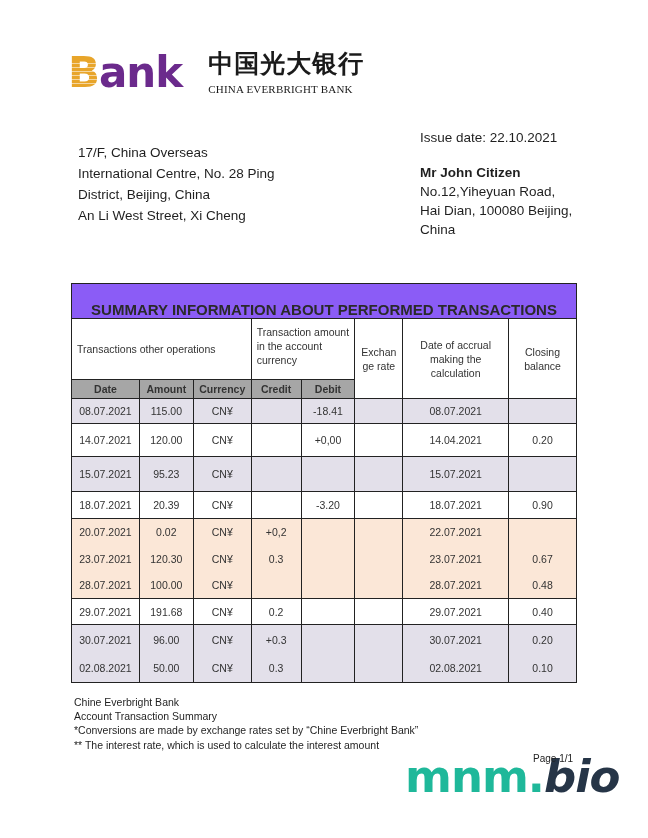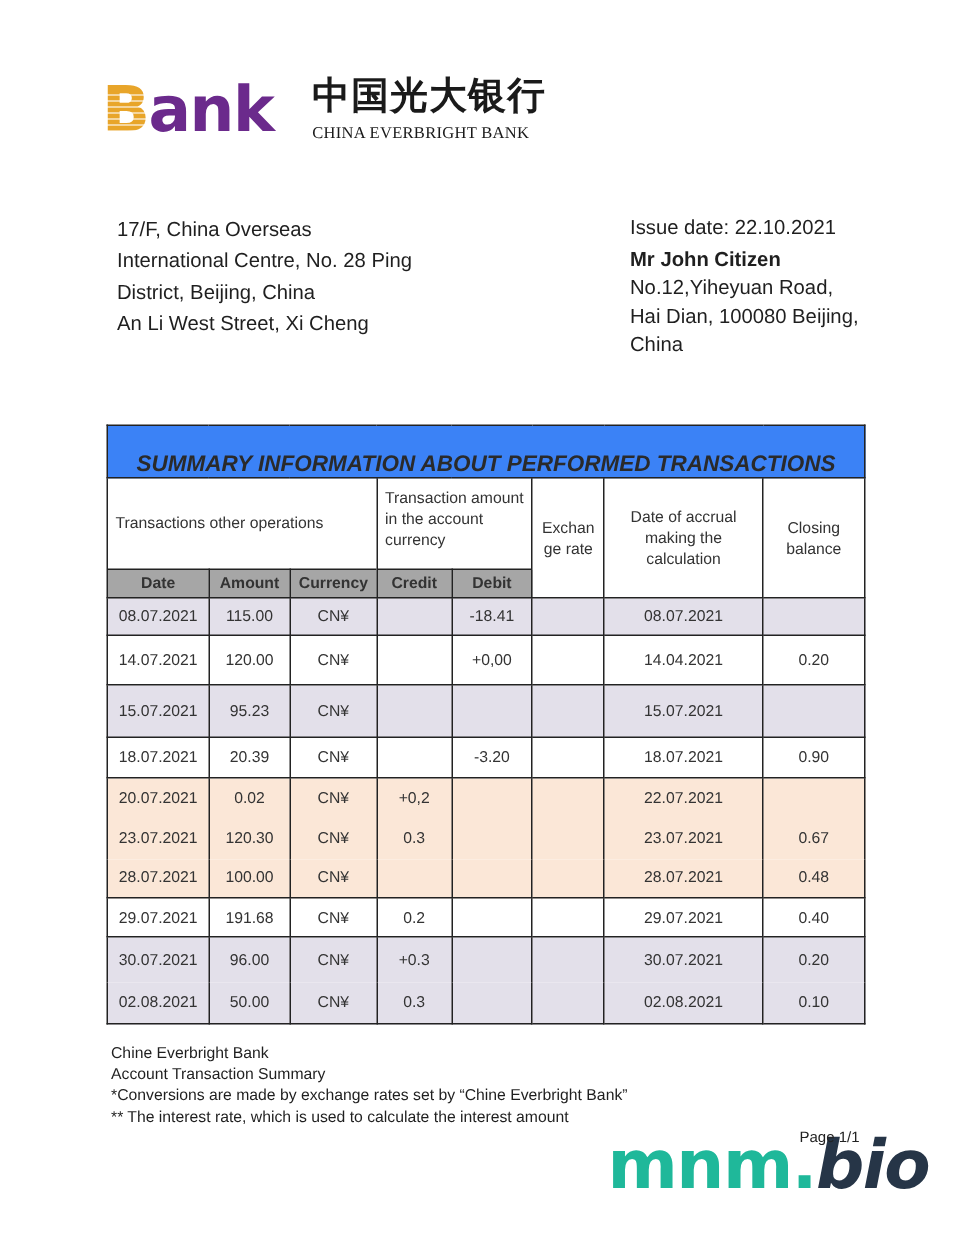--- a/index.html
+++ b/index.html
@@ -9,27 +9,27 @@
   .bank-word { font-family:"DejaVu Sans", sans-serif; font-weight:bold; font-size:42px; line-height:42px; letter-spacing:-1px; display:flex; align-items:flex-end; }
   .bank-b { color:#e8a52a; position:relative; display:inline-block; }
   .bank-b::after { content:""; position:absolute; left:0; right:0; top:8px; bottom:6px;
      background:repeating-linear-gradient(to bottom, transparent 0 3px, rgba(255,255,255,0.55) 3px 4px); }
   .bank-rest { color:#6b2a8c; }
   .cn-block { margin-left:26px; display:flex; flex-direction:column; }
   .cn-title { font-family:"DejaVu Sans", sans-serif; font-size:25px; font-weight:bold; color:#1a1a1a; letter-spacing:1px; line-height:28px; }
   .cn-sub { font-family:Liberation Serif, serif; font-size:11px; color:#1a1a1a; letter-spacing:0.2px; margin-top:5px; }
 
   .sender { position:absolute; left:78px; top:142px; font-size:13.5px; line-height:21px; color:#1f1f1f; }
-  .issue { position:absolute; left:420px; top:144px; font-size:13.5px; color:#1f1f1f; }
+  .issue { position:absolute; left:420px; top:130px; font-size:13.5px; color:#1f1f1f; }
   .recipient { position:absolute; left:420px; top:163px; font-size:13.5px; line-height:19px; color:#1f1f1f; }
   .recipient .name { font-weight:bold; }
 
   table.tx { position:absolute; left:71px; top:283px; width:506px; border-collapse:collapse; font-size:10.5px; color:#333; }
   table.tx td, table.tx th { border:1.3px solid #222; padding:0; text-align:center; }
-  .title-row th { background:#3b82f6; font-size:15px; font-weight:bold; color:#2a2a2a; height:34px; vertical-align:bottom; padding-bottom:2px; border-bottom:1.3px solid #222;font-style:italic; }
+  .title-row th { background:#8b5cf6; font-size:15px; font-weight:bold; color:#2a2a2a; height:34px; vertical-align:bottom; padding-bottom:2px; border-bottom:1.3px solid #222; }
   .hdr td { background:#fff; font-size:10.5px; color:#333; line-height:14px; }
   .hdr .left { text-align:left; padding-left:5px;margin-top:44px; }
   .sub-hdr td { background:#a6a6a6; font-weight:bold; height:18px; color:#333; }
   .r-lav td { background:#e3e0ea; }
   .r-white td { background:#ffffff; }
   .r-peach td { background:#fbe7d7; }
   .nb-t { border-top:none !important; }
   .nb-b { border-bottom:none !important; }
 
   .footer { position:absolute; left:74px; top:695px; font-size:10.5px; line-height:14.2px; color:#1f1f1f; }

